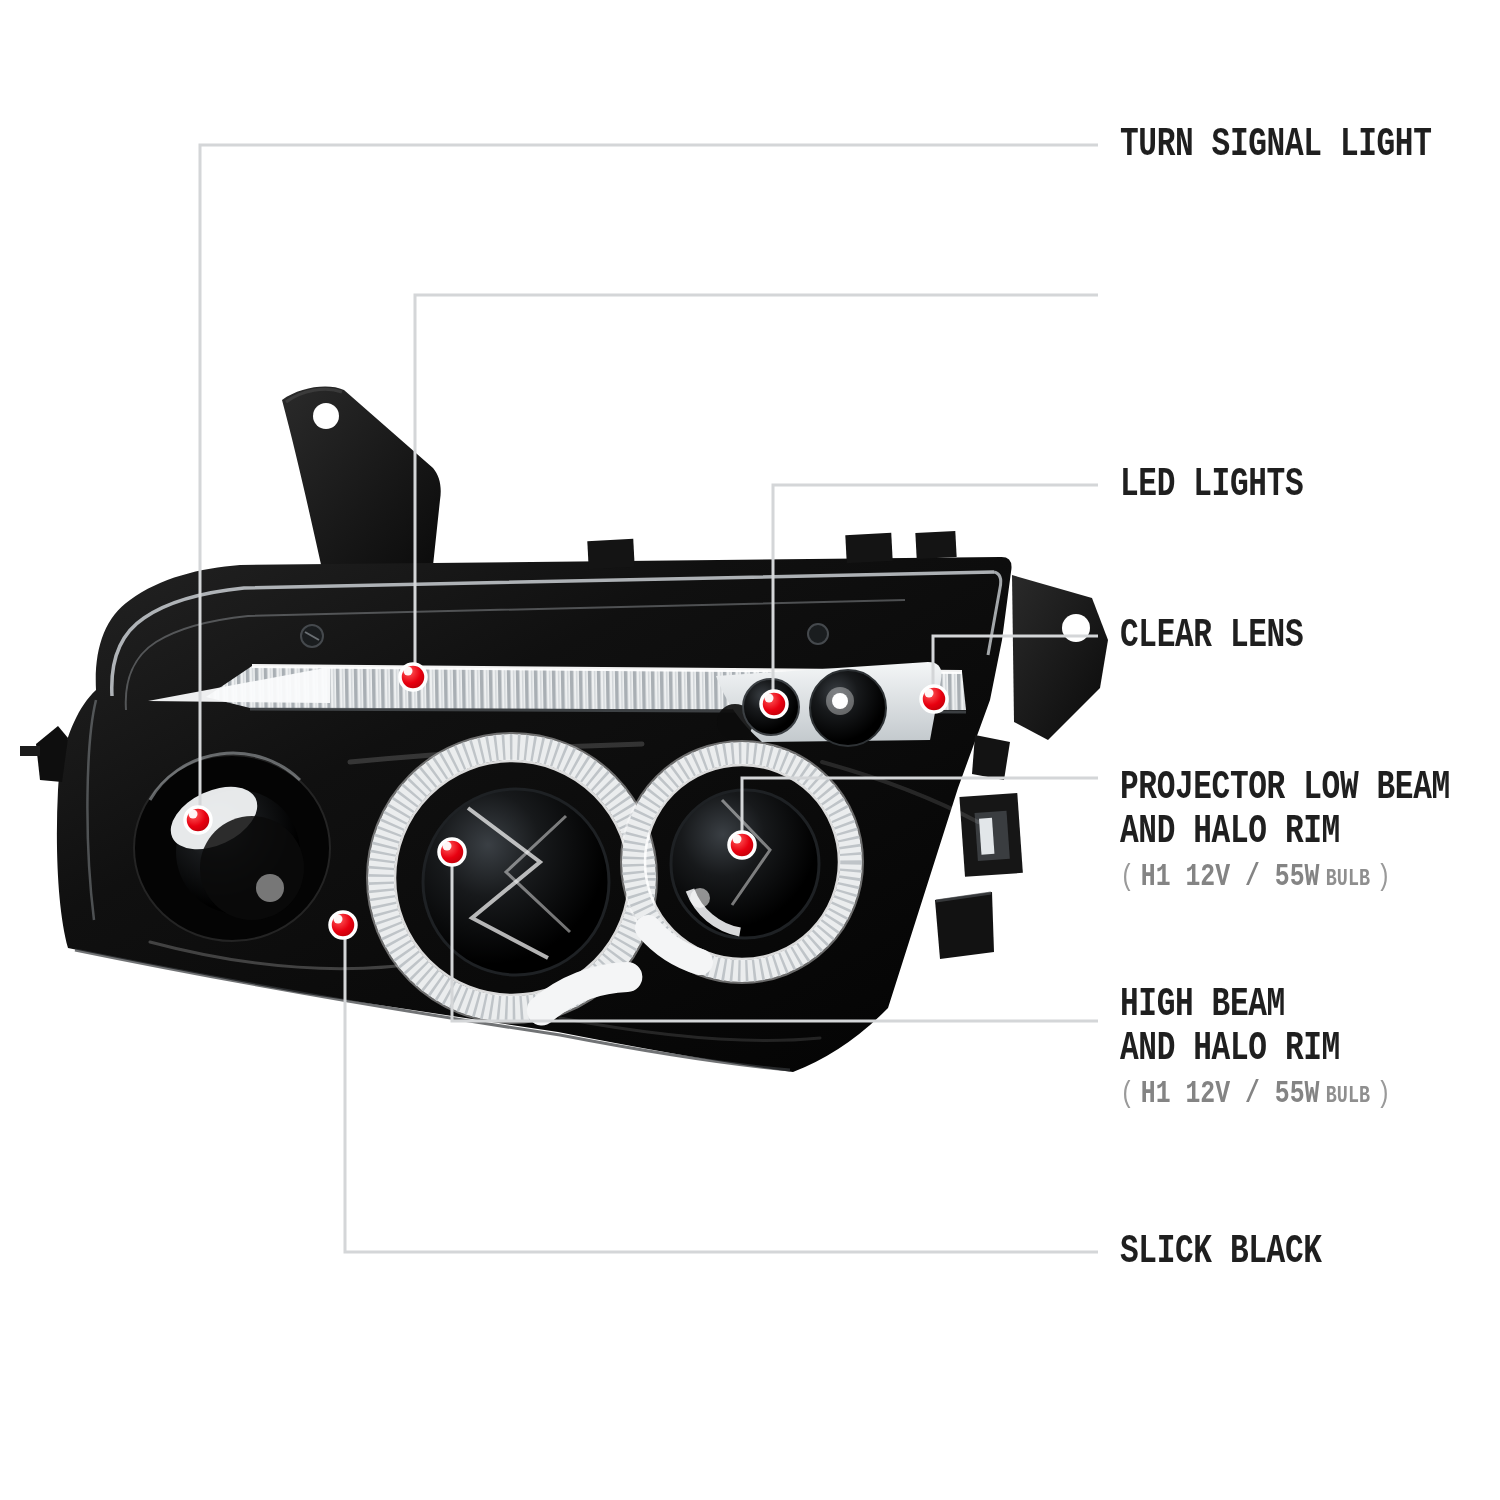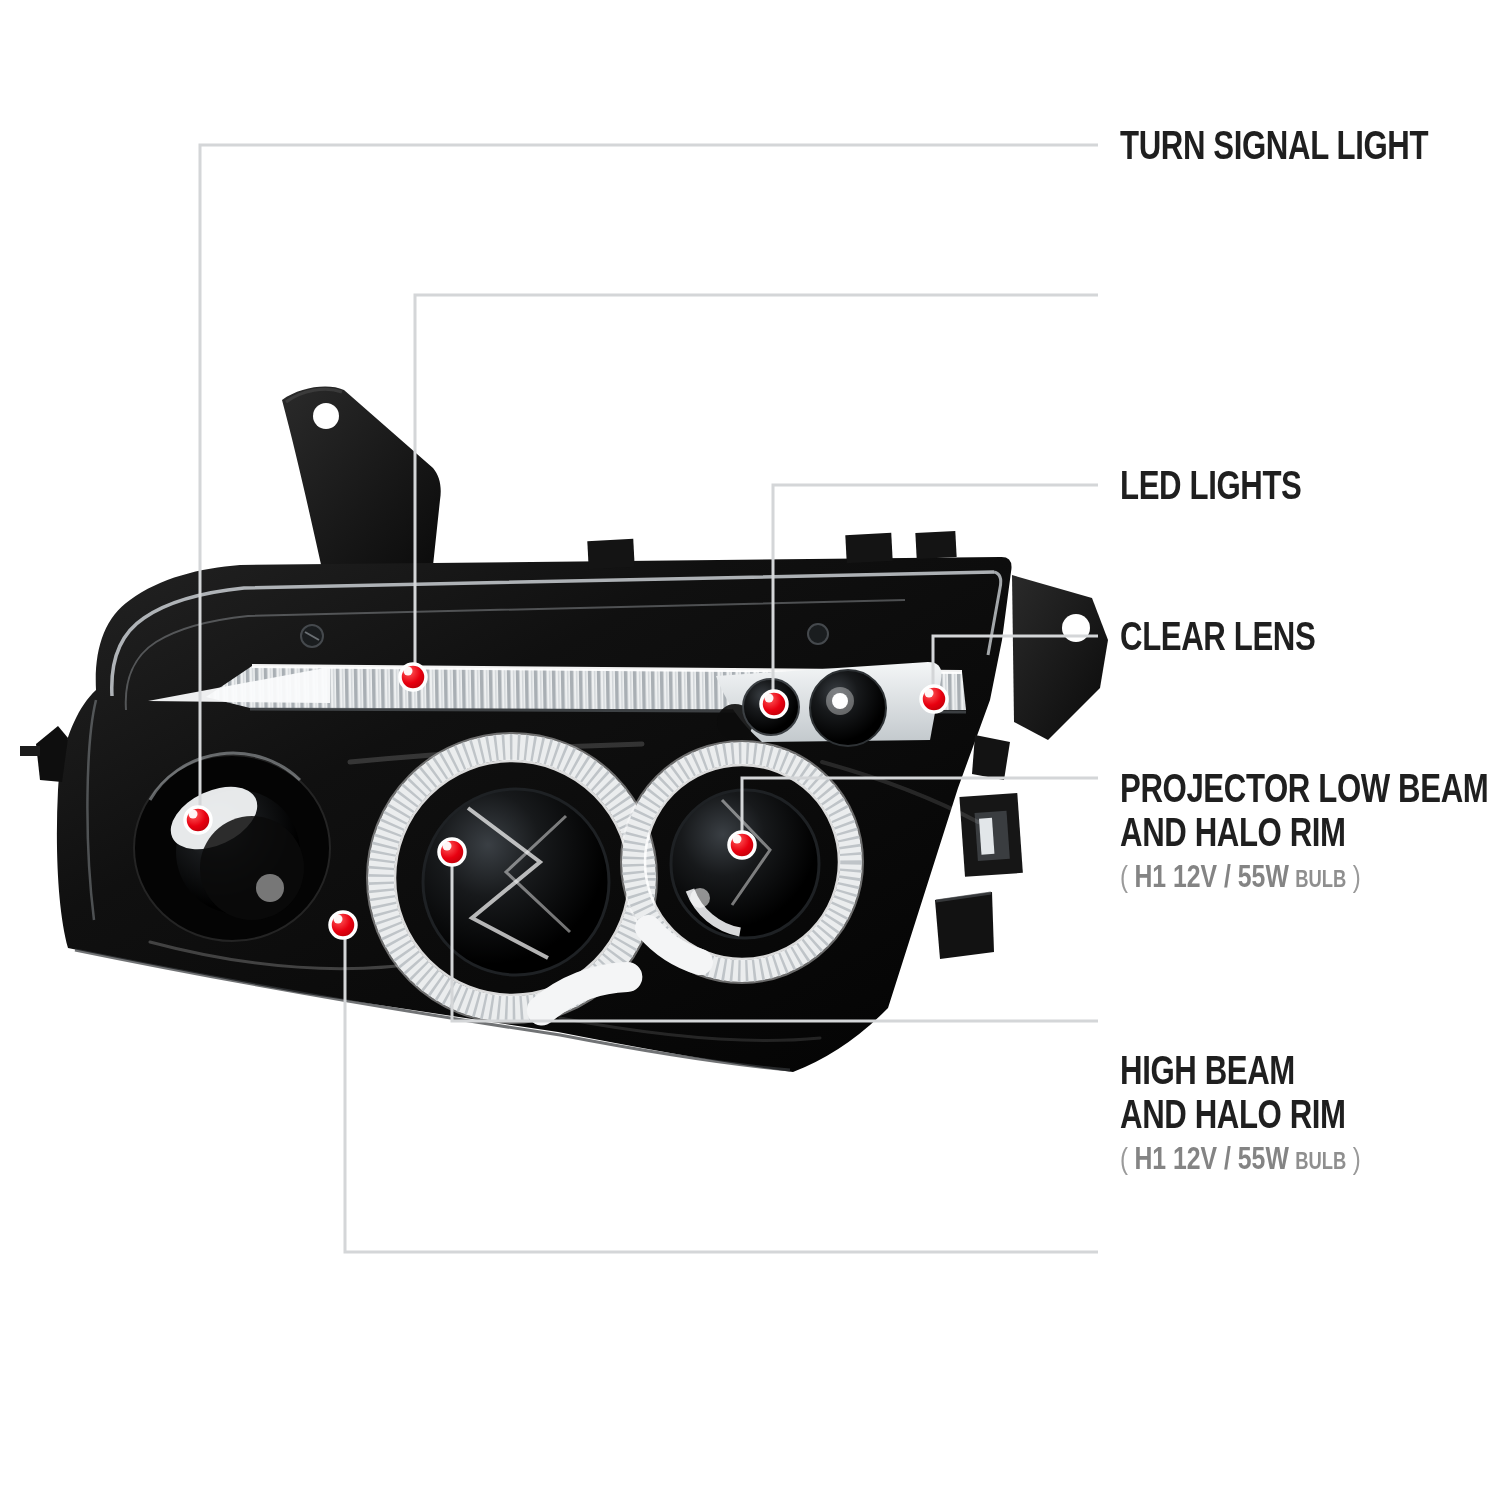--- a/index.html
+++ b/index.html
@@ -1,17 +1,17 @@
 <!DOCTYPE html>
 <html><head>
 <meta charset="utf-8">
 <style>
   html,body{margin:0;padding:0;background:#ffffff;}
   #stage{position:relative;width:1500px;height:1446px;background:#ffffff;overflow:hidden;
-         font-family:Liberation Sans, sans-serif;}
+         font-family:Liberation Mono, monospace;}
   #art{position:absolute;left:0;top:0;}
   .callout{position:absolute;left:1120px;}
   .main-line{display:inline-block;transform:scale(0.80,1.04);transform-origin:left center;
              font-weight:700;font-size:39px;line-height:44px;color:#1f1f1f;
              letter-spacing:-0.5px;white-space:nowrap;}
   .sub-line{display:block;transform:scale(0.80,1.0);transform-origin:left center;
             margin-top:3px;white-space:nowrap;color:#8c8c8c;line-height:40px;}
   .sub-line .paren{font-size:30px;font-weight:400;color:#9a9a9a;}
   .sub-line .val{font-size:31px;font-weight:700;color:#848484;margin:0 8px;}
   .sub-line .unit{font-size:23px;font-weight:700;color:#8f8f8f;margin-right:8px;letter-spacing:0;}
@@ -211,20 +211,23 @@
   <div class="callout" style="top:463px">
     <span class="main-line">LED LIGHTS</span>
   </div>
 
   <div class="callout" style="top:766px">
     <span class="main-line">PROJECTOR LOW BEAM</span><br>
     <span class="main-line">AND HALO RIM</span>
     <span class="sub-line"><span class="paren">(</span><span class="val">H1 12V / 55W</span><span class="unit">BULB</span><span class="paren">)</span></span>
   </div>
 
-  <div class="callout" style="top:1048px">
+  <div class="callout" style="top:983px">
     <span class="main-line">HIGH BEAM</span><br>
     <span class="main-line">AND HALO RIM</span>
     <span class="sub-line"><span class="paren">(</span><span class="val">H1 12V / 55W</span><span class="unit">BULB</span><span class="paren">)</span></span>
   </div>
 
+  <div class="callout" style="top:1230px">
+    <span class="main-line">SLICK BLACK</span>
+  </div>
 
 </div>
 
 </body></html>

